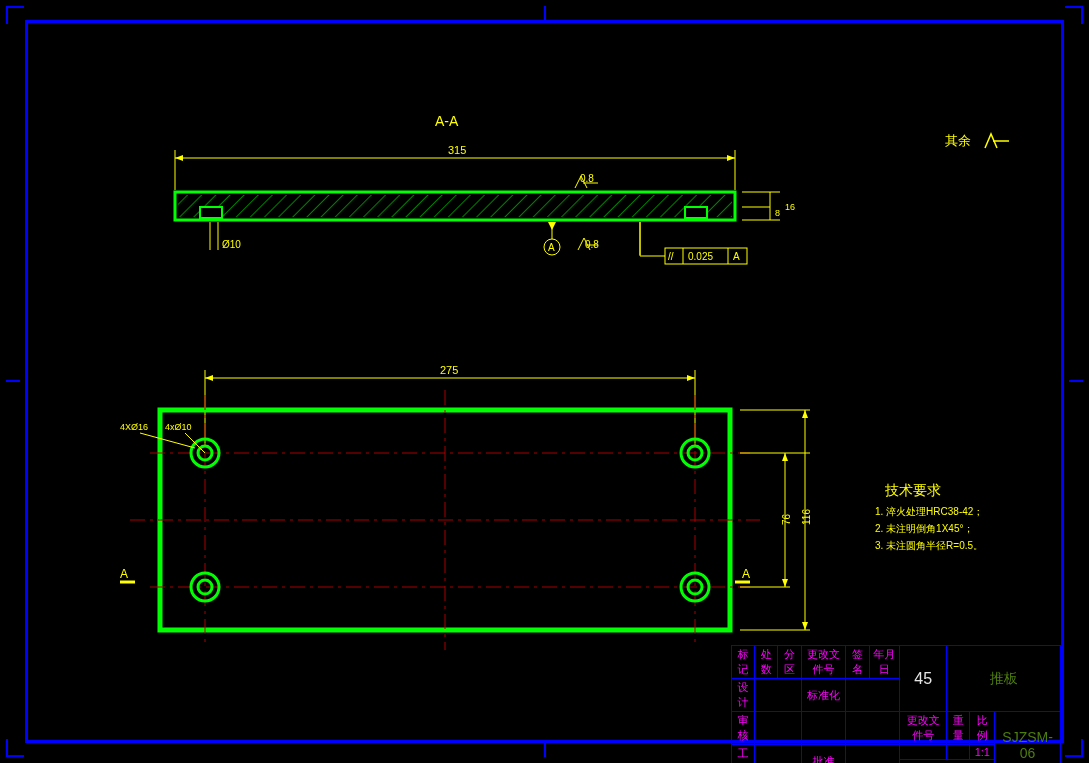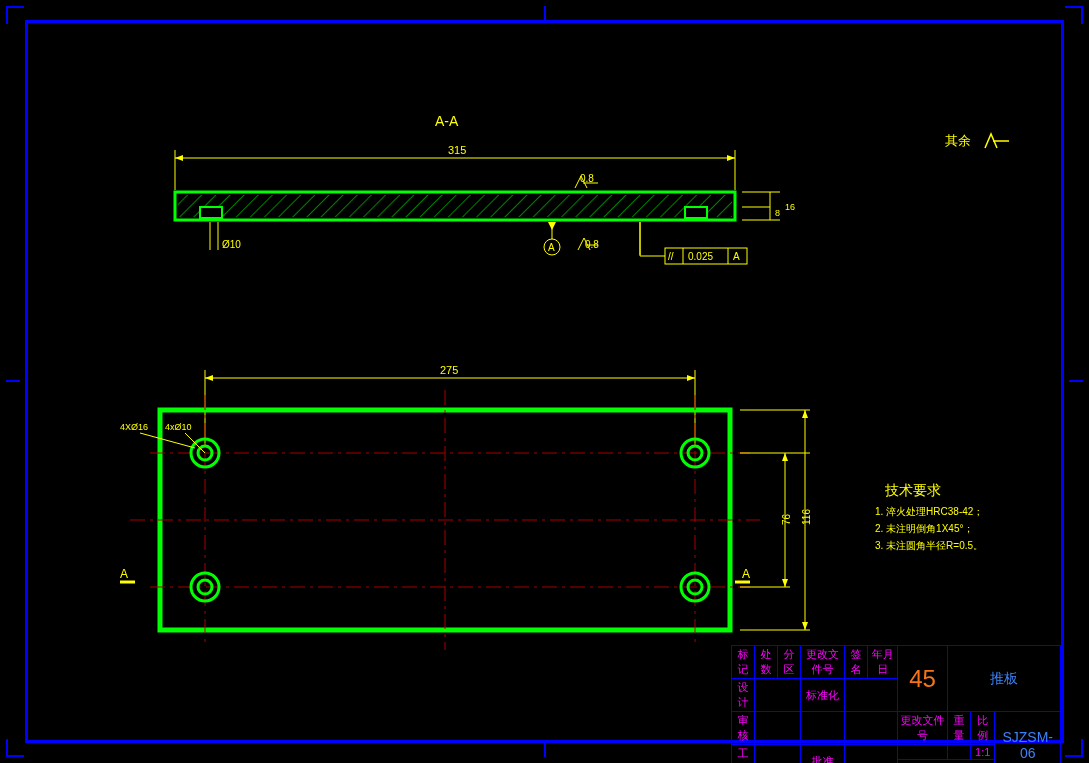--- a/index.html
+++ b/index.html
@@ -47,25 +47,25 @@
   }
   .titleblock td {
     border: 1px solid #0000ff;
     color: #ff00ff;
     font-size: 11px;
     text-align: center;
     vertical-align: middle;
     padding: 1px 2px;
   }
   .titleblock .big {
-    color: #f97316;
-    font-size: 24px;
+    color: #e5e5e5;
+    font-size: 16px;
   }
   .titleblock .part {
-    color: #3b82f6;
+    color: #4d7c0f;
     font-size: 14px;
   }
 </style>
 </head>
 <body>
 
 <div class="corner tl"></div>
 <div class="corner tr"></div>
 <div class="corner bl"></div>
 <div class="corner br"></div>

